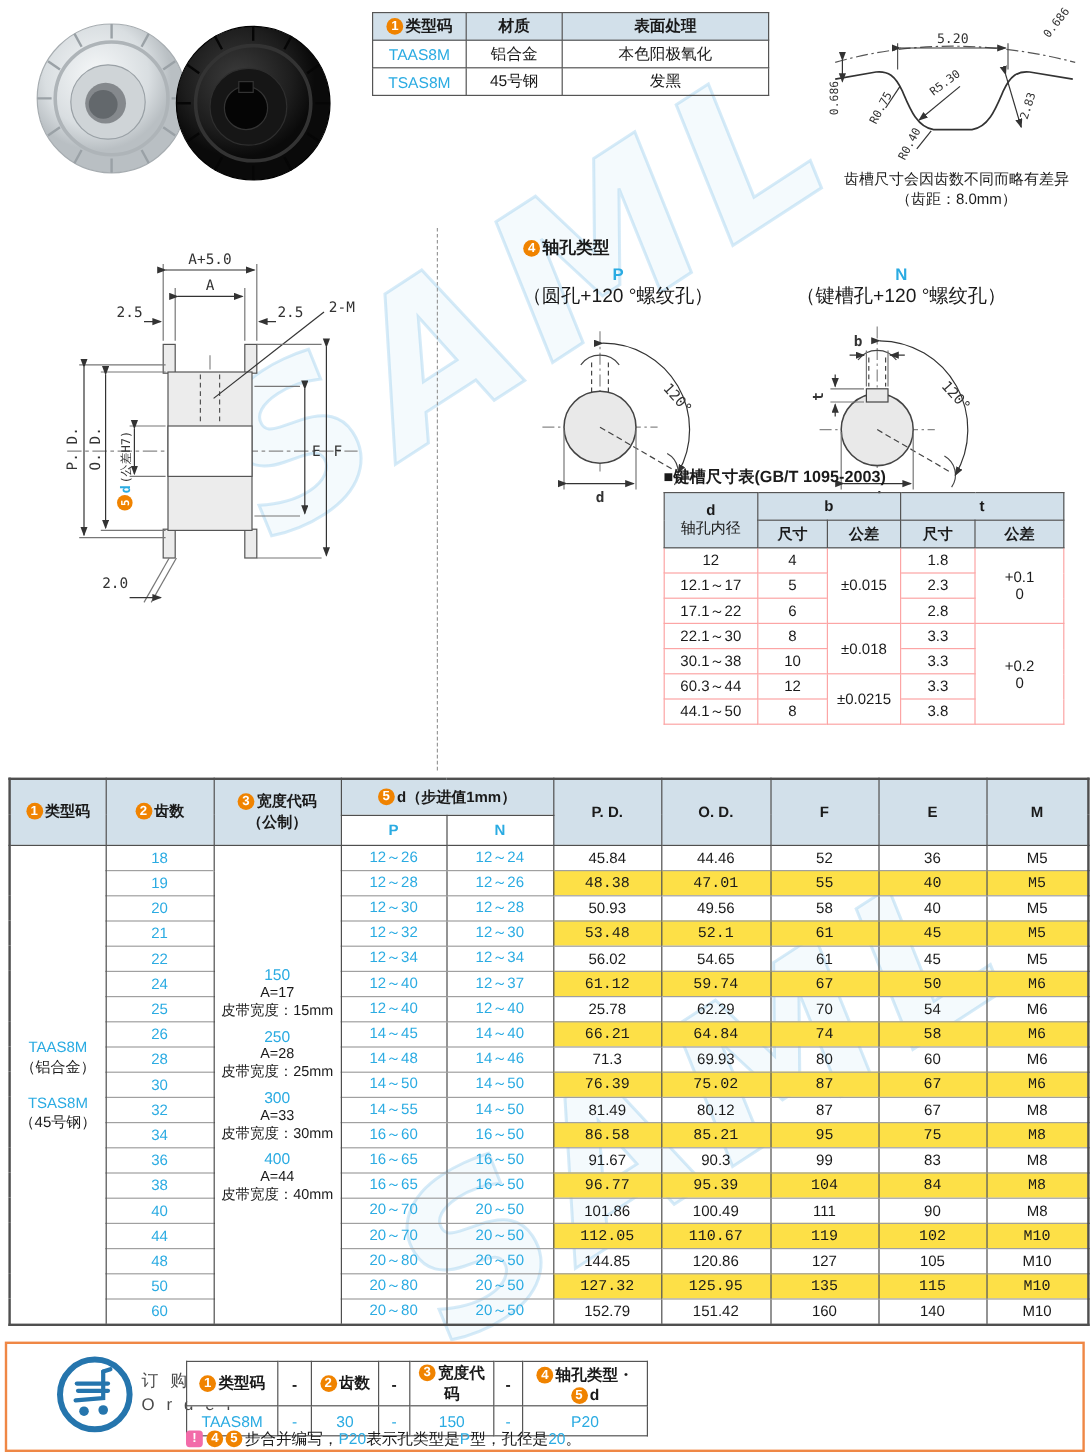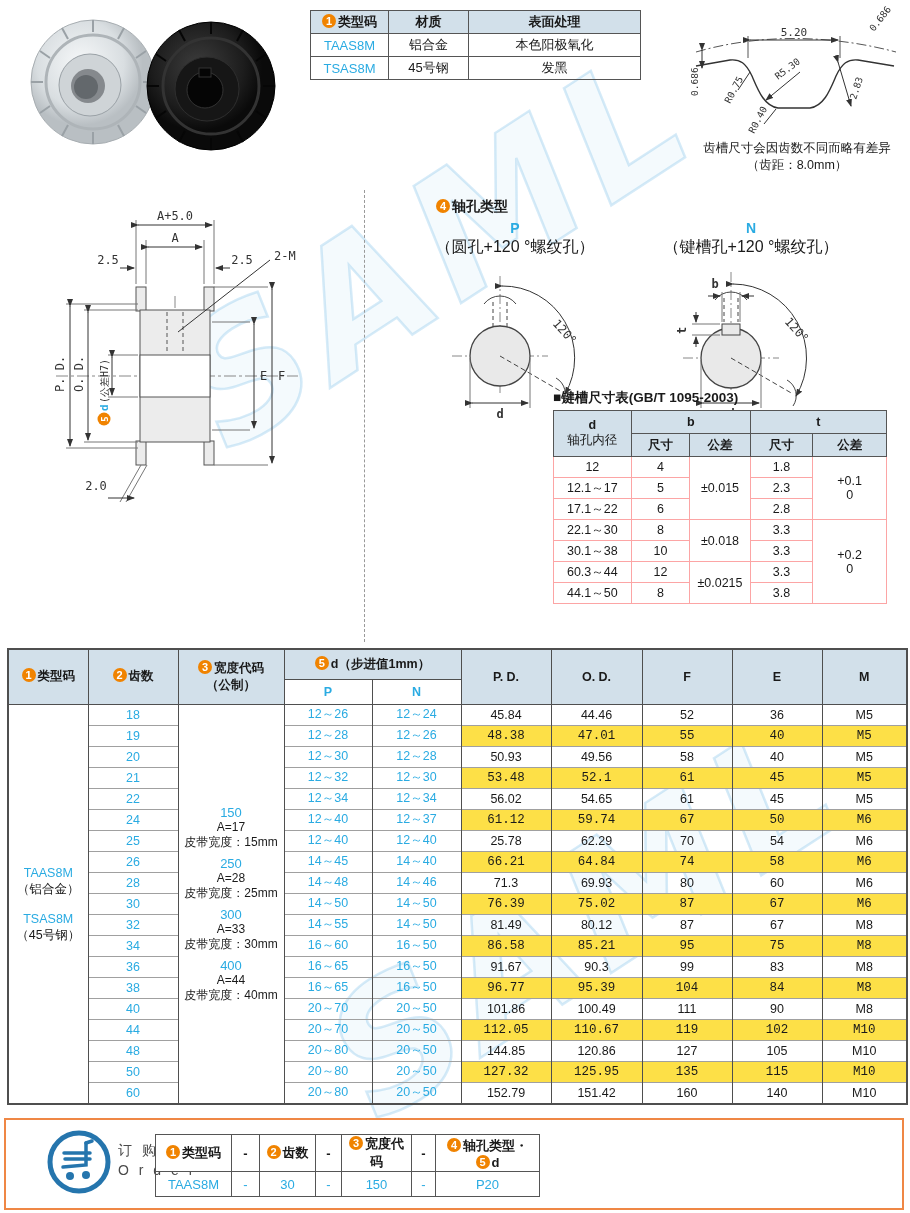--- a/index.html
+++ b/index.html
@@ -696,15 +696,16 @@
             <td class="bl">TAAS8M</td>
             <td class="bl">-</td>
             <td class="bl">30</td>
             <td class="bl">-</td>
             <td class="bl">150</td>
             <td class="bl">-</td>
             <td class="bl">P20</td>
           </tr>
         </tbody>
   </table>
+  <div class="onote abs" style="left:149px;top:66px;" id="order-note"><span class="pnk">!</span><span class="bdg">4</span><span class="bdg">5</span><span>步合并编写，</span><span class="bl">P20</span><span>表示孔类型是</span><span class="bl">P</span><span>型，孔径是</span><span class="bl">20</span><span>。</span></div>
 </div>
 
 </div>
 
 </body></html>

